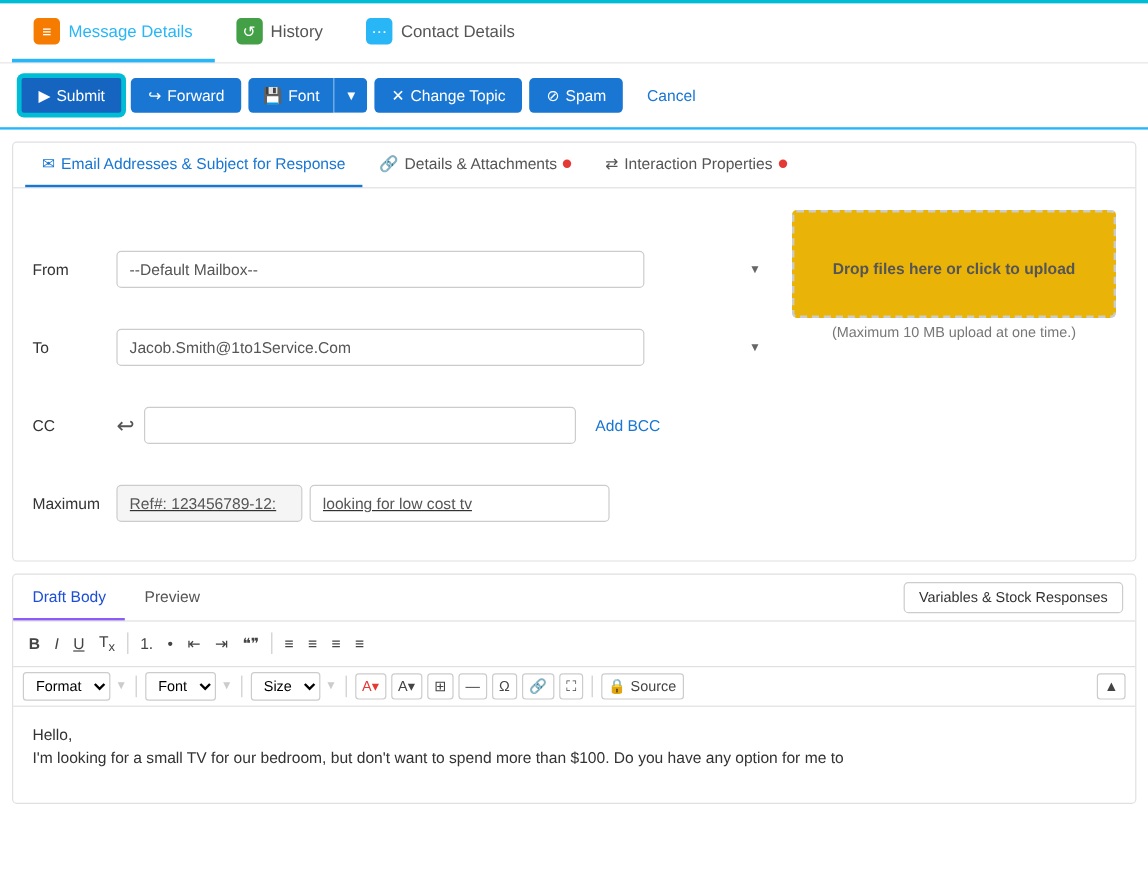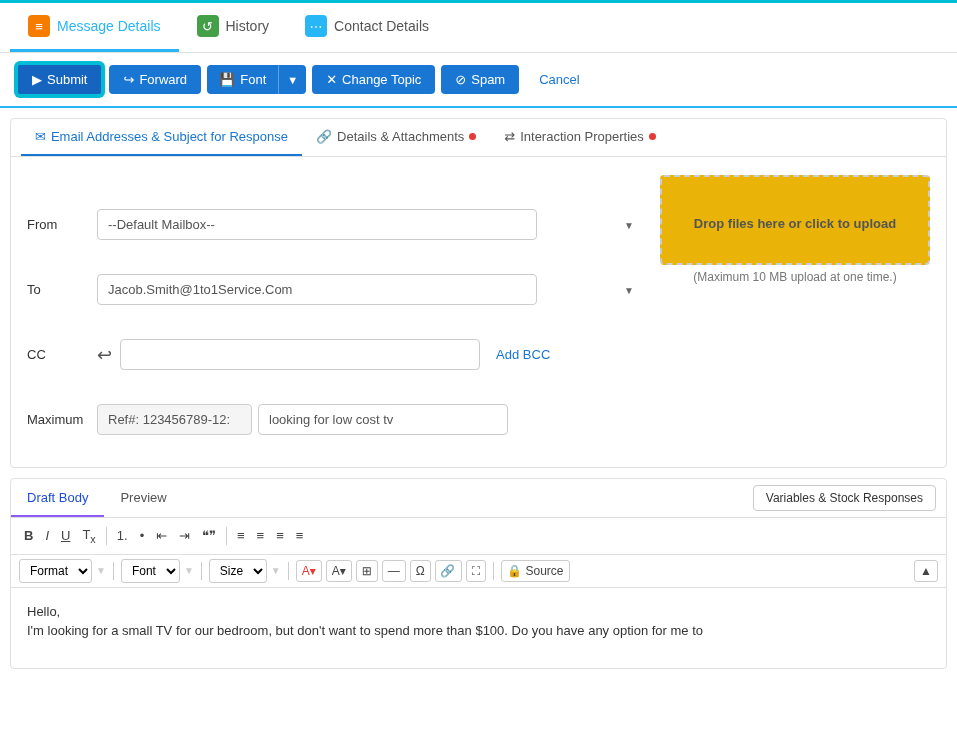--- a/index.html
+++ b/index.html
@@ -39,21 +39,21 @@
     .form-row { display: flex; align-items: center; margin-bottom: 14px; margin-top: 34px; }
     .form-label { width: 70px; font-size: 13px; color: #333; font-weight: 500; }
     .form-control { flex: 1; }
     .select-wrapper { position: relative; }
     .select-wrapper select { width: 440px; padding: 7px 10px; border: 1px solid #ccc; border-radius: 4px; font-size: 13px; appearance: none; background: #fff; color: #555; cursor: pointer; }
     .select-wrapper::after { content: '▼'; position: absolute; right: 10px; top: 50%; transform: translateY(-50%); font-size: 10px; color: #666; pointer-events: none; }
     .cc-row { display: flex; align-items: center; gap: 8px; }
     .cc-back-icon { color: #555; font-size: 18px; cursor: pointer; }
     .cc-input { flex: 1; max-width: 360px; padding: 7px 10px; border: 1px solid #ccc; border-radius: 4px; font-size: 13px; }
     .add-bcc { color: #1976d2; cursor: pointer; font-size: 13px; margin-left: 8px; }
-    .subject-row { display: flex; align-items: center; gap: 6px; }
+    .subject-row { display: flex; align-items: center; gap: 6px; text-decoration: underline; }
     .subject-ref { padding: 7px 10px; border: 1px solid #ccc; border-radius: 4px; font-size: 13px; background: #f5f5f5; color: #555; width: 155px; }
     .subject-text { padding: 7px 10px; border: 1px solid #ccc; border-radius: 4px; font-size: 13px; color: #555; width: 250px; }
 
     
     .upload-area { width: 270px; margin-left: 16px; flex-shrink: 0; }
     .drop-zone { border: 2px dashed #ccc; border-radius: 4px; background: #eab308; padding: 30px 20px; text-align: center; cursor: pointer; font-size: 13px; font-weight: 600; color: #555; line-height: 1.5; min-height: 90px; display: flex; align-items: flex-end; justify-content: center; }
     .upload-note { font-size: 12px; color: #777; text-align: center; margin-top: 5px; }
 
     
     .draft-section { margin: 0 10px 10px 10px; border: 1px solid #e0e0e0; border-radius: 4px; background: #fff; }

